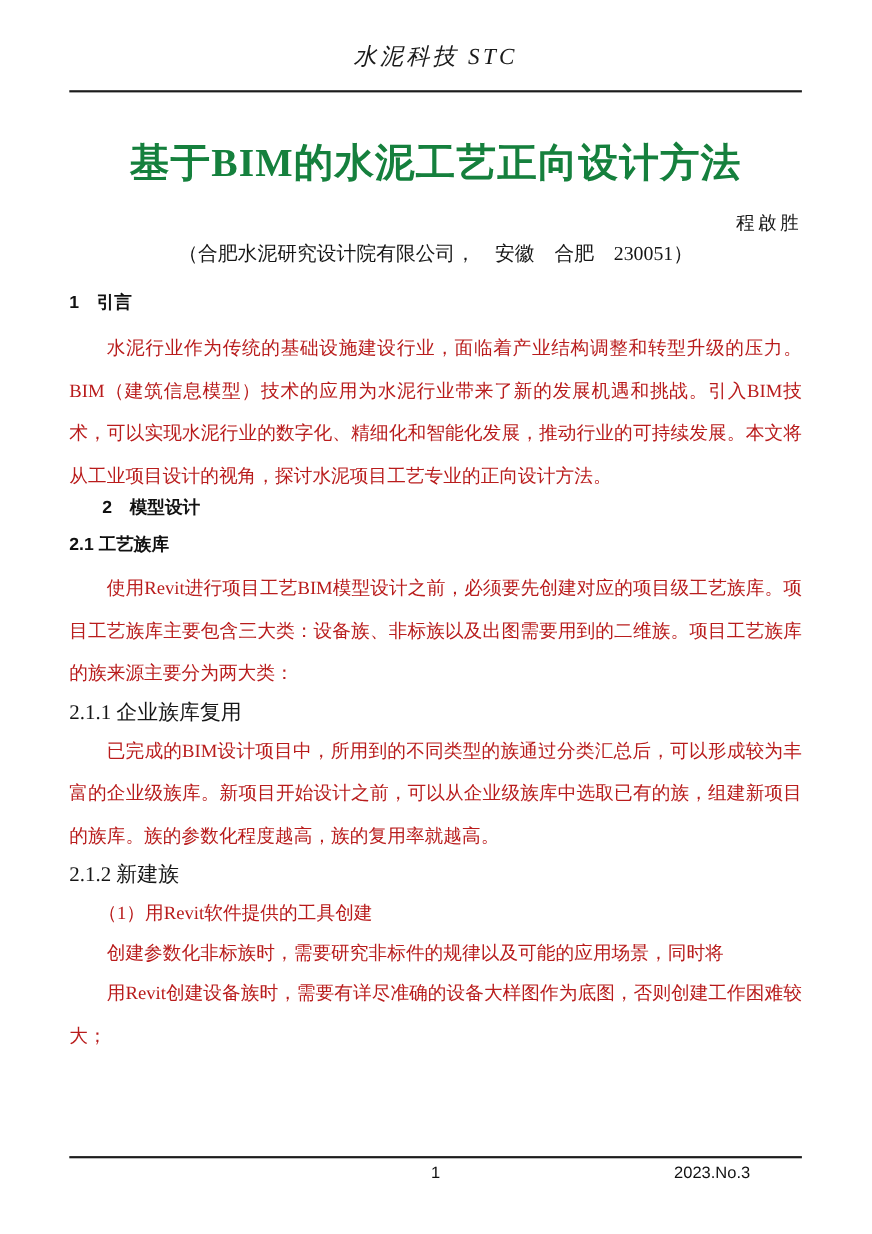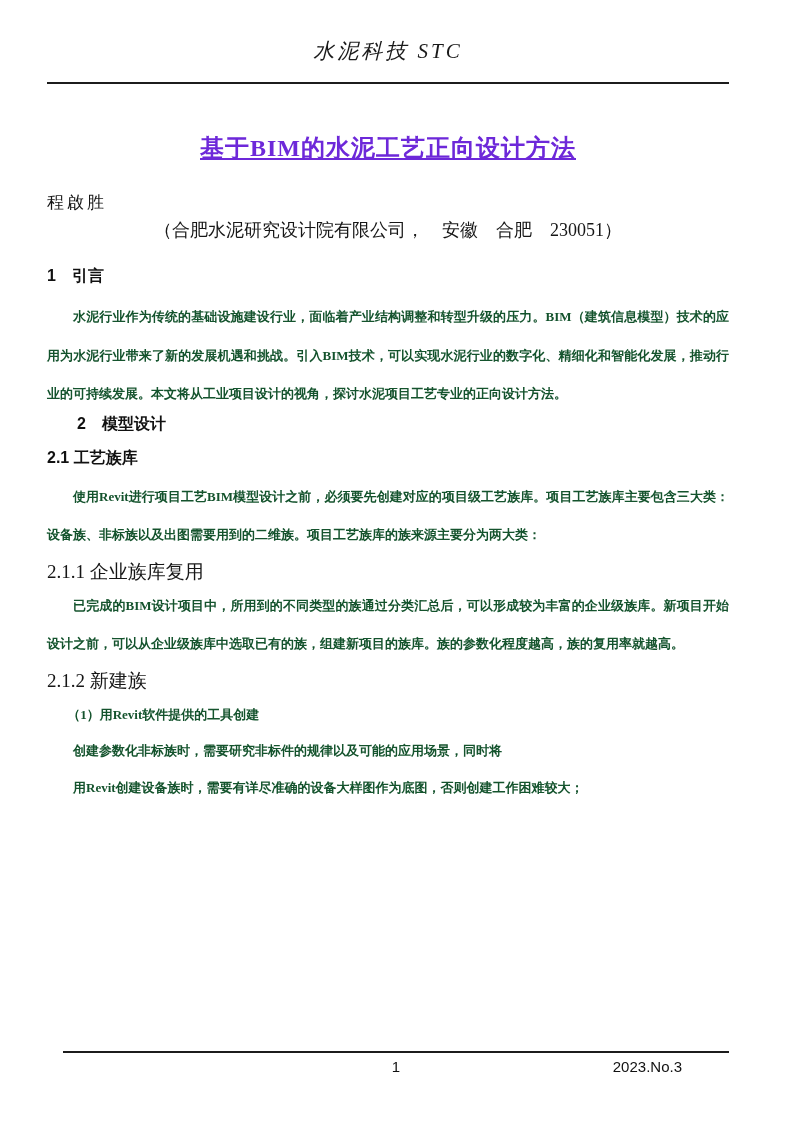--- a/index.html
+++ b/index.html
@@ -10,21 +10,21 @@
   * { box-sizing: border-box; }
 
   .page {
     position: relative;
     width: 793px;
     height: 1122px;
     margin: 0 auto;
     background: #ffffff;
     color: #161616;
     font-family: "Liberation Serif", "DejaVu Serif", serif;
-    padding: 36px 64px 0 47px;
+    padding: 36px 64px 0 63px;
     overflow: hidden;
   }
 
   
   .journal-header {
     text-align: center;
     font-size: 21px;
     line-height: 30px;
     letter-spacing: 3px;
     font-style: italic;
@@ -33,30 +33,29 @@
   .rule {
     height: 2px;
     background: #1c1c1c;
   }
   .header-rule { margin-top: 16px; }
 
   
   .article-title {
     margin: 40px 0 0 0;
     text-align: center;
-    font-size: 24px;
+    font-size: 36px;
     line-height: 48px;
     font-weight: bold;
     letter-spacing: 1px;
-    color: #6d28d9;
-    text-decoration: underline;
+    color: #15803d;
   }
   .author {
     margin-top: 18px;
-    text-align: left;
+    text-align: right;
     font-size: 17px;
     line-height: 26px;
     letter-spacing: 3px;
   }
   .affiliation {
     text-align: center;
     font-size: 18px;
     line-height: 28px;
   }
 
@@ -75,26 +74,25 @@
   .h-s21 { margin-top: 2px; margin-bottom: 4px; }
   .h-minor {
     font-family: "Liberation Serif", "DejaVu Serif", serif;
     font-weight: normal;
     font-size: 19px;
     line-height: 34px;
   }
 
   
   .p {
-    font-size: 13px;
+    font-size: 17px;
     line-height: 38.5px;
     text-align: justify;
     text-indent: 2em;
-    color: #14532d;
-    font-weight: bold;
+    color: #b91c1c;
   }
   .p-s21  { margin-top: 4px; }
   .p-tight { margin-top: -2px; }
   .indent-sm { text-indent: 1.3em; }
   .indent-md { text-indent: 1.55em; }
 
   
   .footer {
     position: absolute;
     left: 63px;

